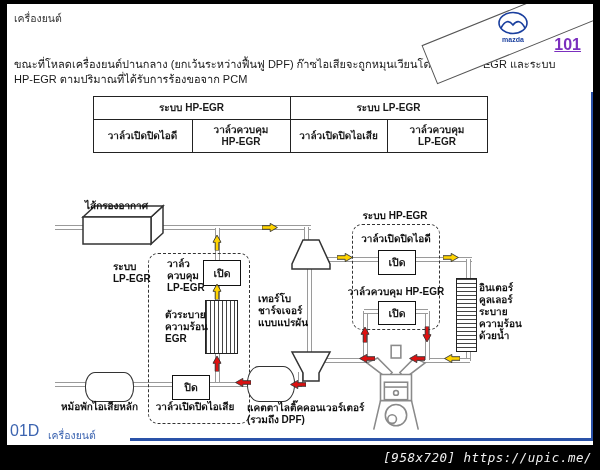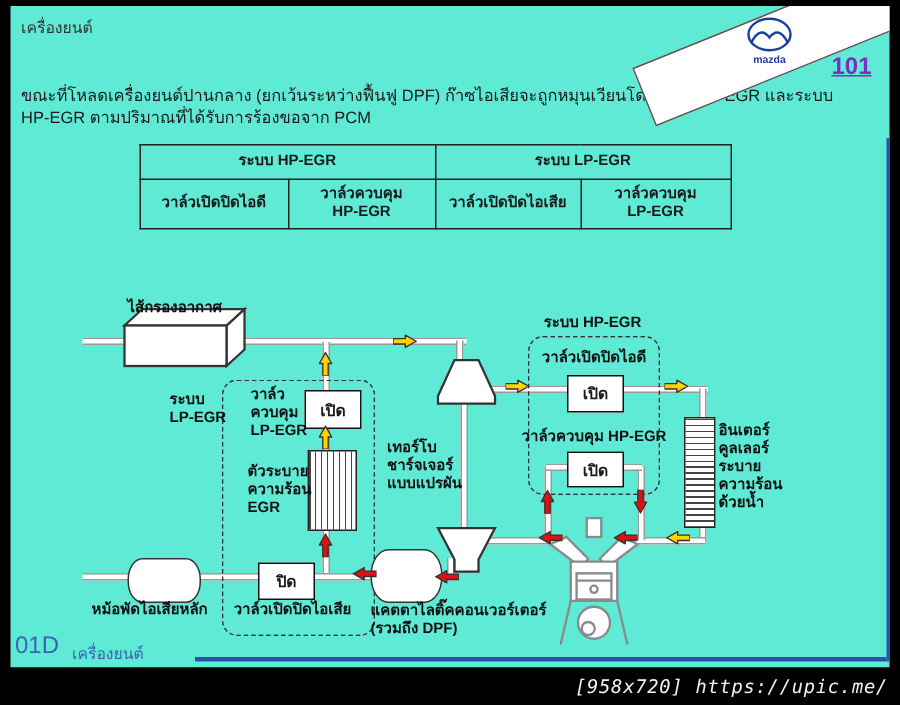--- a/index.html
+++ b/index.html
@@ -2,21 +2,21 @@
 <html><head>
 <meta charset="utf-8">
 <style>
   html,body{margin:0;padding:0;}
   body{
     width:600px;height:470px;position:relative;background:#000;
     font-family:"Liberation Sans",sans-serif;overflow:hidden;
   }
   .page{
     position:absolute;left:7px;top:4px;width:586px;height:441px;
-    background:#5eead4;overflow:hidden;color:#1a1a1a;
+    background:#ffffff;overflow:hidden;color:#1a1a1a;
   }
   .pre{white-space:pre-line;}
   .abs{position:absolute;}
 
   
   .corner-header{left:7px;top:6px;font-size:10.5px;color:#333;}
   .banner-band{
     left:415px;top:2px;width:200px;height:40px;background:#fff;
     border:1px solid #555;transform:rotate(-22deg);z-index:1;
   }
@@ -254,21 +254,21 @@
 แบบแปรผัน</div>
   <div class="dlabel" style="left:345px;top:206px;width:86px;text-align:center;">ระบบ HP-EGR</div>
   <div class="dlabel" style="left:341px;top:229px;width:96px;text-align:center;">วาล์วเปิดปิดไอดี</div>
   <div class="dlabel" style="left:333px;top:282px;width:112px;text-align:center;">วาล์วควบคุม HP-EGR</div>
   <div class="dlabel pre" style="left:472px;top:278px;">อินเตอร์
 คูลเลอร์
 ระบาย
 ความร้อน
 ด้วยน้ำ</div>
   <div class="dlabel" style="left:133px;top:397px;width:110px;text-align:center;">วาล์วเปิดปิดไอเสีย</div>
-  <div class="dlabel" style="left:54px;top:397px;">หม้อพัดไอเสียหลัก</div>
+  <div class="dlabel" style="left:54px;top:397px;">หม้อพักไอเสียหลัก</div>
   <div class="dlabel pre" style="left:240px;top:398px;">แคตตาไลติ๊คคอนเวอร์เตอร์
 (รวมถึง DPF)</div>
 
   <div class="abs footer-code">01D</div>
   <div class="abs footer-label">เครื่องยนต์</div>
   <div class="abs footer-line"></div>
   <div class="abs right-line"></div>
 </div>
 
 <div class="caption-bar">

